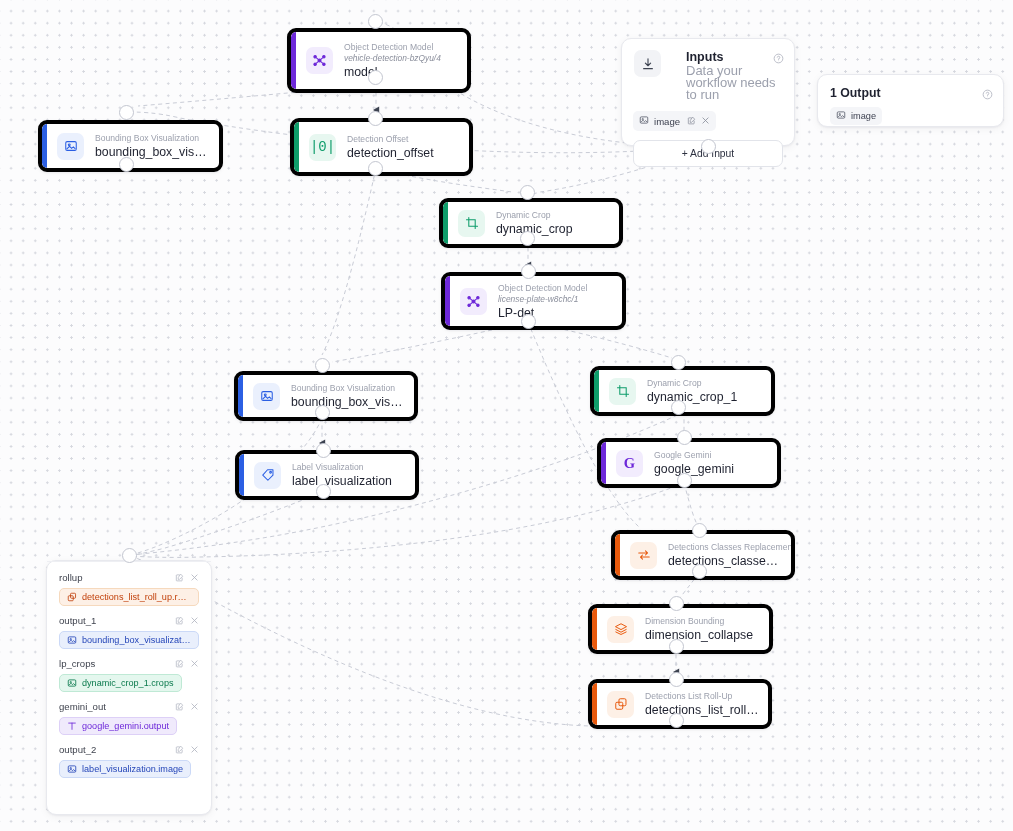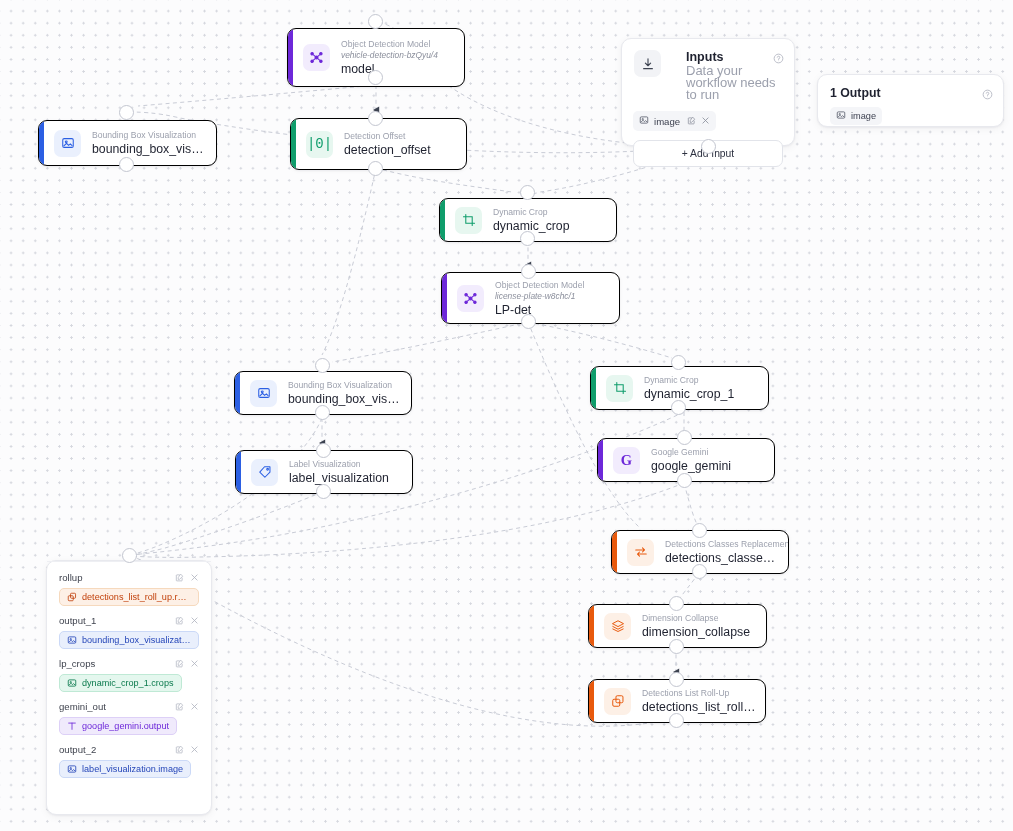--- a/index.html
+++ b/index.html
@@ -10,21 +10,21 @@
     background-size:12.1px 12.1px;
     background-position:5px 5px;
     font-family:"Liberation Sans", sans-serif;
     -webkit-font-smoothing:antialiased;
   }
   #canvas{position:absolute;inset:0;}
   svg.edges{position:absolute;left:0;top:0;width:1013px;height:831px;pointer-events:none;}
 
   
   .node{
-    position:absolute;background:#fff;border:1px solid #000000;border-radius:9px;
+    position:absolute;background:#fff;border:4px solid #000000;border-radius:9px;
     box-shadow:0 1px 2px rgba(16,24,40,.05), 0 1px 5px rgba(16,24,40,.04);
     display:flex;align-items:center;overflow:hidden;
   }
   .accent{width:5px;align-self:stretch;flex:0 0 5px;border-radius:6px 0 0 6px;}
   .node-body{display:flex;align-items:center;padding:9px 12px 9px 10px;gap:11px;width:100%;box-sizing:border-box;}
   .nicon{width:27px;height:27px;border-radius:7px;display:flex;align-items:center;justify-content:center;flex:0 0 27px;}
   .ntext{min-width:0;display:flex;flex-direction:column;justify-content:center;gap:0px;}
   .ntype{font-size:8.6px;color:#9ca0ad;line-height:12px;white-space:nowrap;}
   .nsub{font-size:8.4px;color:#8b8f9c;font-style:italic;line-height:11px;white-space:nowrap;}
   .nname{font-size:12.3px;color:#1f2230;line-height:16px;white-space:nowrap;overflow:hidden;text-overflow:ellipsis;font-weight:400;}
@@ -319,21 +319,21 @@
     <div class="accent" style="background:#e8590c"></div>
     <div class="node-body">
       <div class="nicon" style="background:#fdf0e6">
         <svg width="14" height="14" viewBox="0 0 24 24" fill="none" stroke="#e8590c" stroke-width="1.7" stroke-linejoin="round">
           <path d="M12,3 L21.5,8 L12,13 L2.5,8 Z"></path>
             <path d="M2.5,12.5 L12,17.5 L21.5,12.5"></path>
           <path d="M2.5,16.8 L12,21.4 L21.5,16.8"></path>
         </svg>
       </div>
       <div class="ntext">
-        <div class="ntype">Dimension Collapse</div>
+        <div class="ntype">Dimension Bounding</div>
         <div class="nname">dimension_collapse</div>
       </div>
     </div>
   </div>
   <div class="port" style="left:669px;top:596px;"></div>
   <div class="port" style="left:669px;top:639px;"></div>
 
   <div class="node" style="left:588px;top:679px;width:176px;height:42px;">
     <div class="accent" style="background:#e8590c"></div>
     <div class="node-body">

